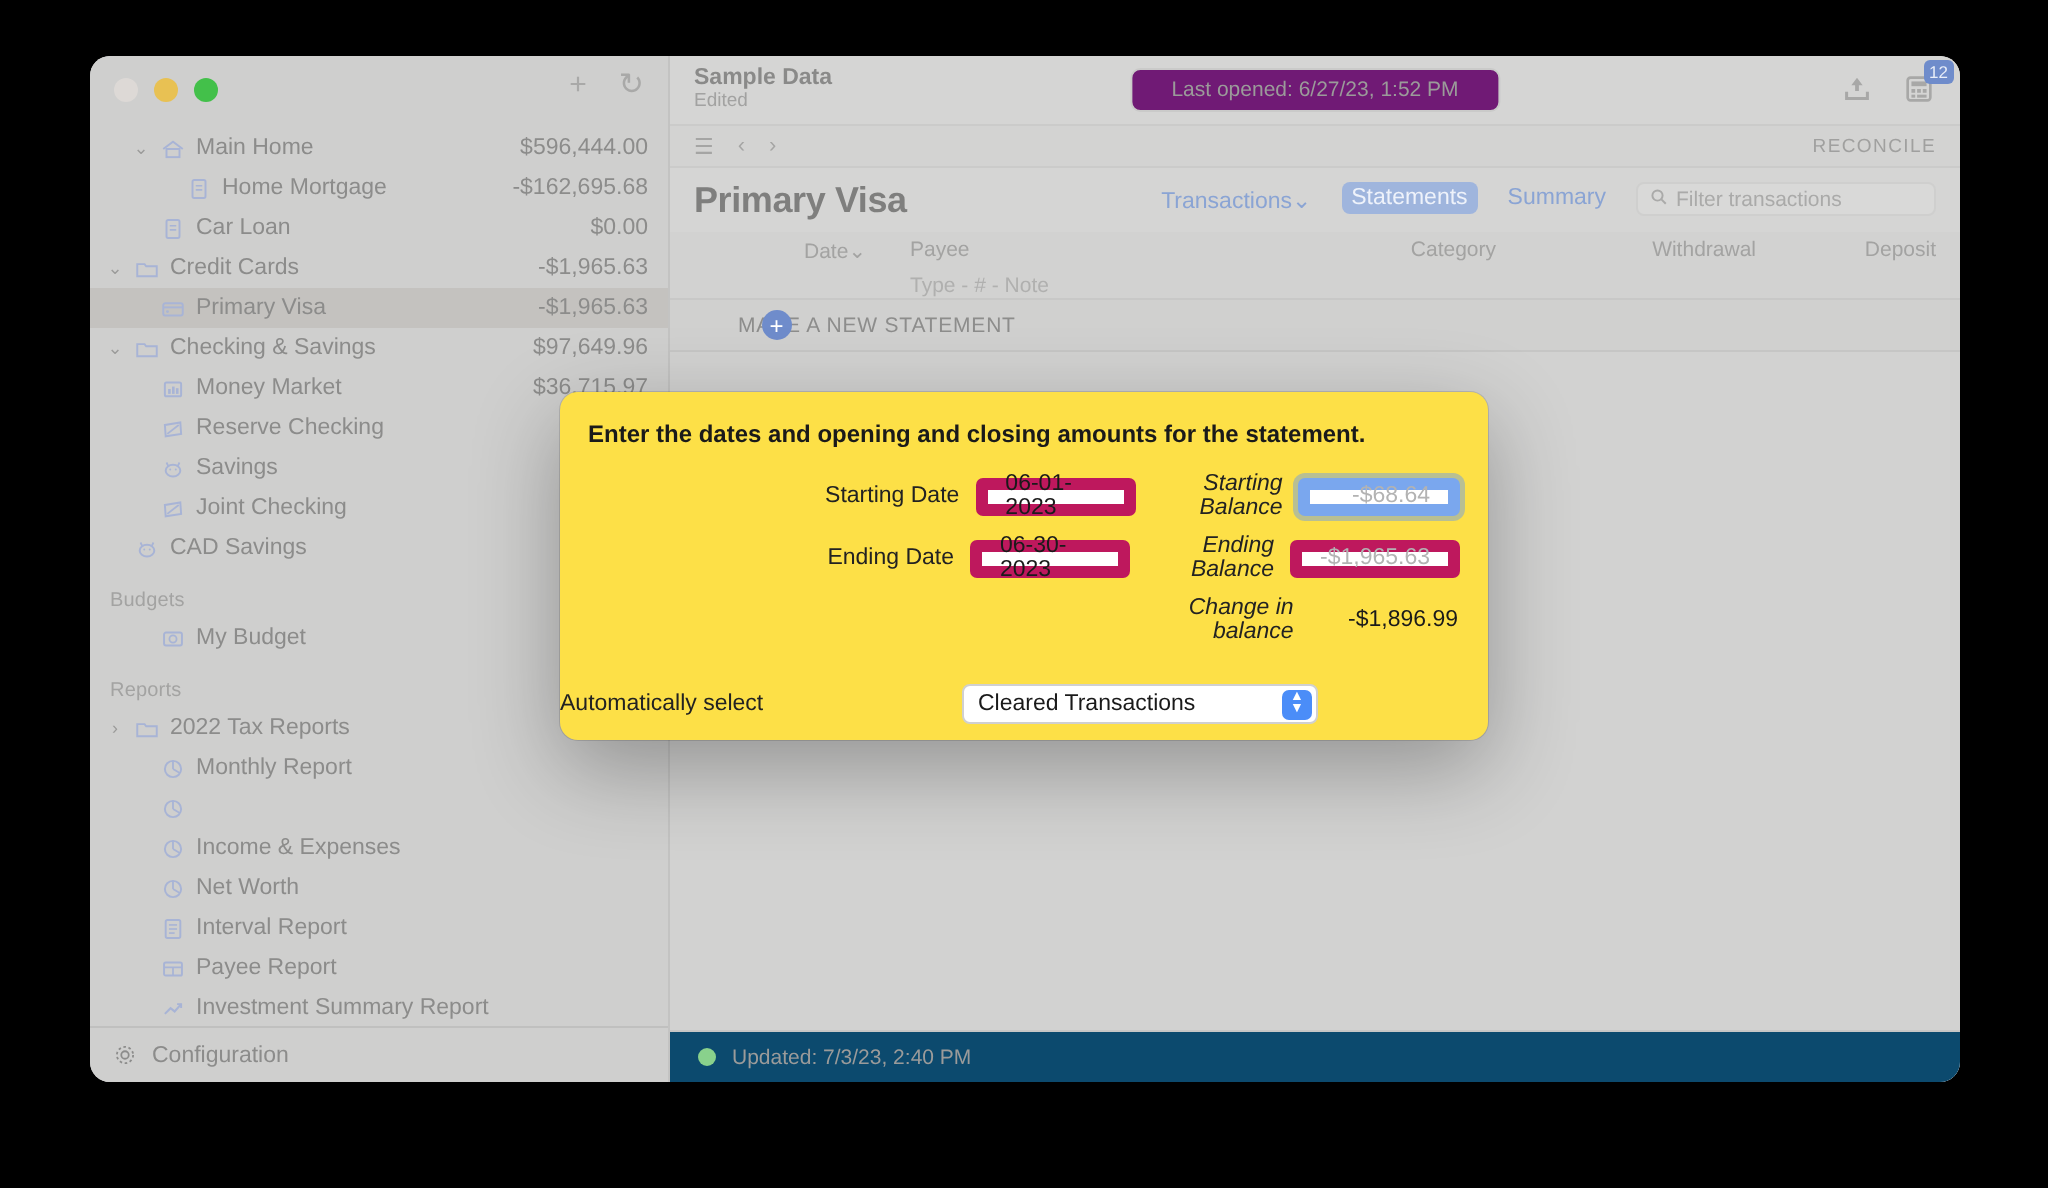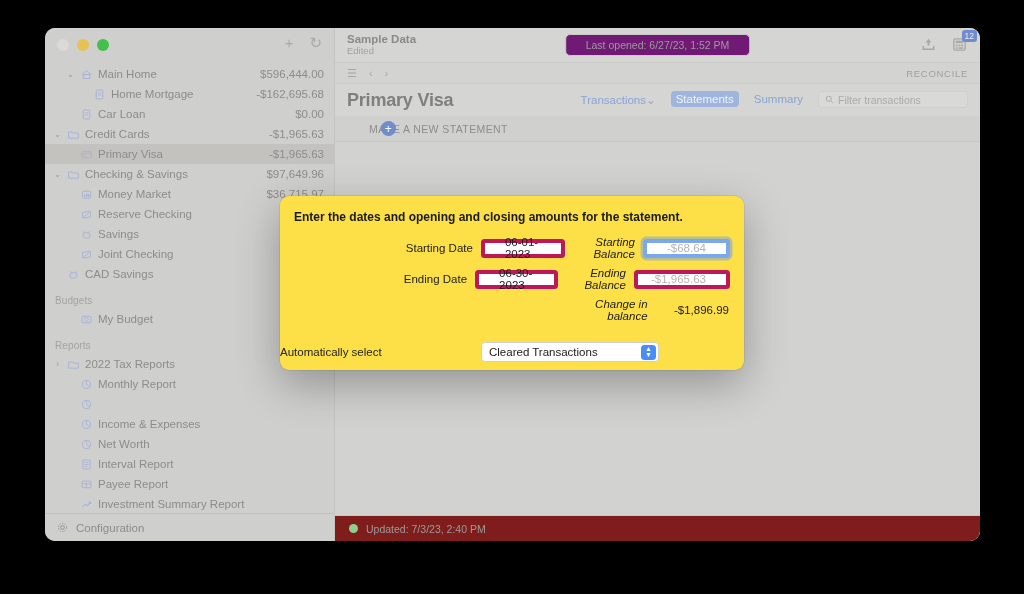--- a/index.html
+++ b/index.html
@@ -147,21 +147,21 @@
 
   .empty-area { flex: 1; position: relative; background: #d2d2d1; }
   .empty-msg {
     position: absolute; left: 0; right: 0; top: 78px;
     text-align: center; font-size: 11.5px; color: #a6a6a5;
   }
 
   .statusbar {
     flex: none; height: 26px; display: flex; align-items: center;
     gap: 8px; padding-left: 14px;
-    background: #7f1d1d; border-top: 1px solid #c6c6c5;
+    background: #0c4a6e; border-top: 1px solid #c6c6c5;
     font-size: 10.5px; color: #9b9b9a;
   }
   .dot { width: 9px; height: 9px; border-radius: 50%; background: #89d18c; }
 
   
   .dialog {
     position: absolute; left: 280px; top: 196px;
     width: 464px; height: 174px;
     background: #fde047; border-radius: 9px;
     box-shadow: 0 14px 44px rgba(0,0,0,.30), 0 0 0 .5px rgba(0,0,0,.12);
@@ -170,23 +170,23 @@
   .dlg-title {
     font-size: 12px; font-weight: bold; color: #1a1a1a;
     padding: 14px 0 0 14px;
   }
   .dlg-body { padding: 12px 14px 0 0; }
   .frow { display: flex; align-items: center; margin-bottom: 7px; }
   .flabel { font-size: 11.5px; color: #222; text-align: right; }
   .flabel.l1 { width: 268px; padding-right: 8px; }
   .flabel.l2 { width: 103px; padding-right: 8px; font-style: italic; }
   .finput {
-    width: 96px; height: 19px; border: 4px solid #be185d;
+    width: 96px; height: 19px; border: 6px solid #be185d;
     border-radius: 3.5px; background: #fff;
-    font-size: 11.5px; color: #1a1a1a; padding: 0 20px;
+    font-size: 11.5px; color: #1a1a1a; padding: 0 9px;
     display: flex; align-items: center;
   }
   .finput.right { justify-content: flex-end; color: #b3b3b3; }
   .finput.focused {
     border-color: #7aa7ee; box-shadow: 0 0 0 2.5px rgba(100,150,240,.45);
   }
   .fstatic { width: 96px; text-align: right; font-size: 11.5px; color: #1a1a1a; padding-right: 1px; }
 
   .dlg-sep { height: 1px; background: #e8e8e8; margin: 4px 0 0 0; }
 
@@ -524,20 +524,32 @@
               <svg width="9" height="9" viewBox="0 0 12 12">
                   <circle cx="5" cy="5" r="3.4" fill="none" stroke="#aaaaa9" stroke-width="1.3"></circle>
                   <line x1="7.6" y1="7.6" x2="10.5" y2="10.5" stroke="#aaaaa9" stroke-width="1.3"></line>
                 </svg>
             </span>
             <span>Filter transactions</span>
           </div>
         </div>
       </div>
 
+      <div class="col-head">
+        <div class="ch ch-date">
+          <span>Date</span><span>⌄</span>
+        </div>
+        <div class="ch ch-payee">
+          <div>Payee</div>
+          <div class="ch-sub">Type  -  #  -  Note</div>
+        </div>
+        <div class="ch ch-cat">Category</div>
+        <div class="ch ch-with">Withdrawal</div>
+        <div class="ch ch-dep">Deposit</div>
+      </div>
 
       <div class="new-stmt">
         <div class="new-stmt-wrap">
           <span class="plus-circle">+</span>
           <span>MAKE A NEW STATEMENT</span>
         </div>
       </div>
 
       <div class="empty-area">
         <div class="empty-msg">t" to reconcile your first statement.</div>

